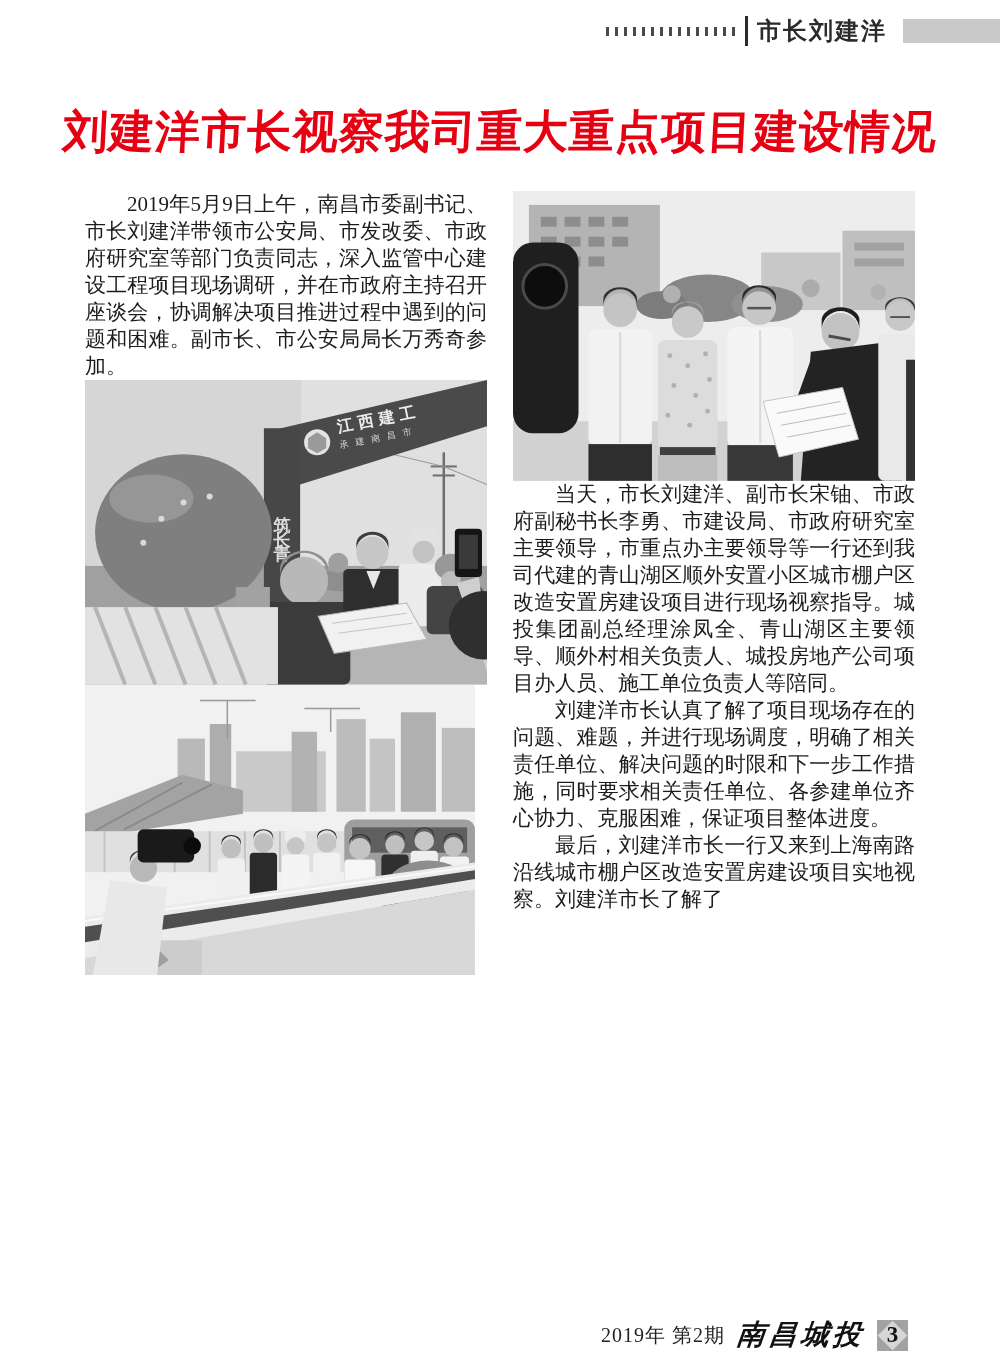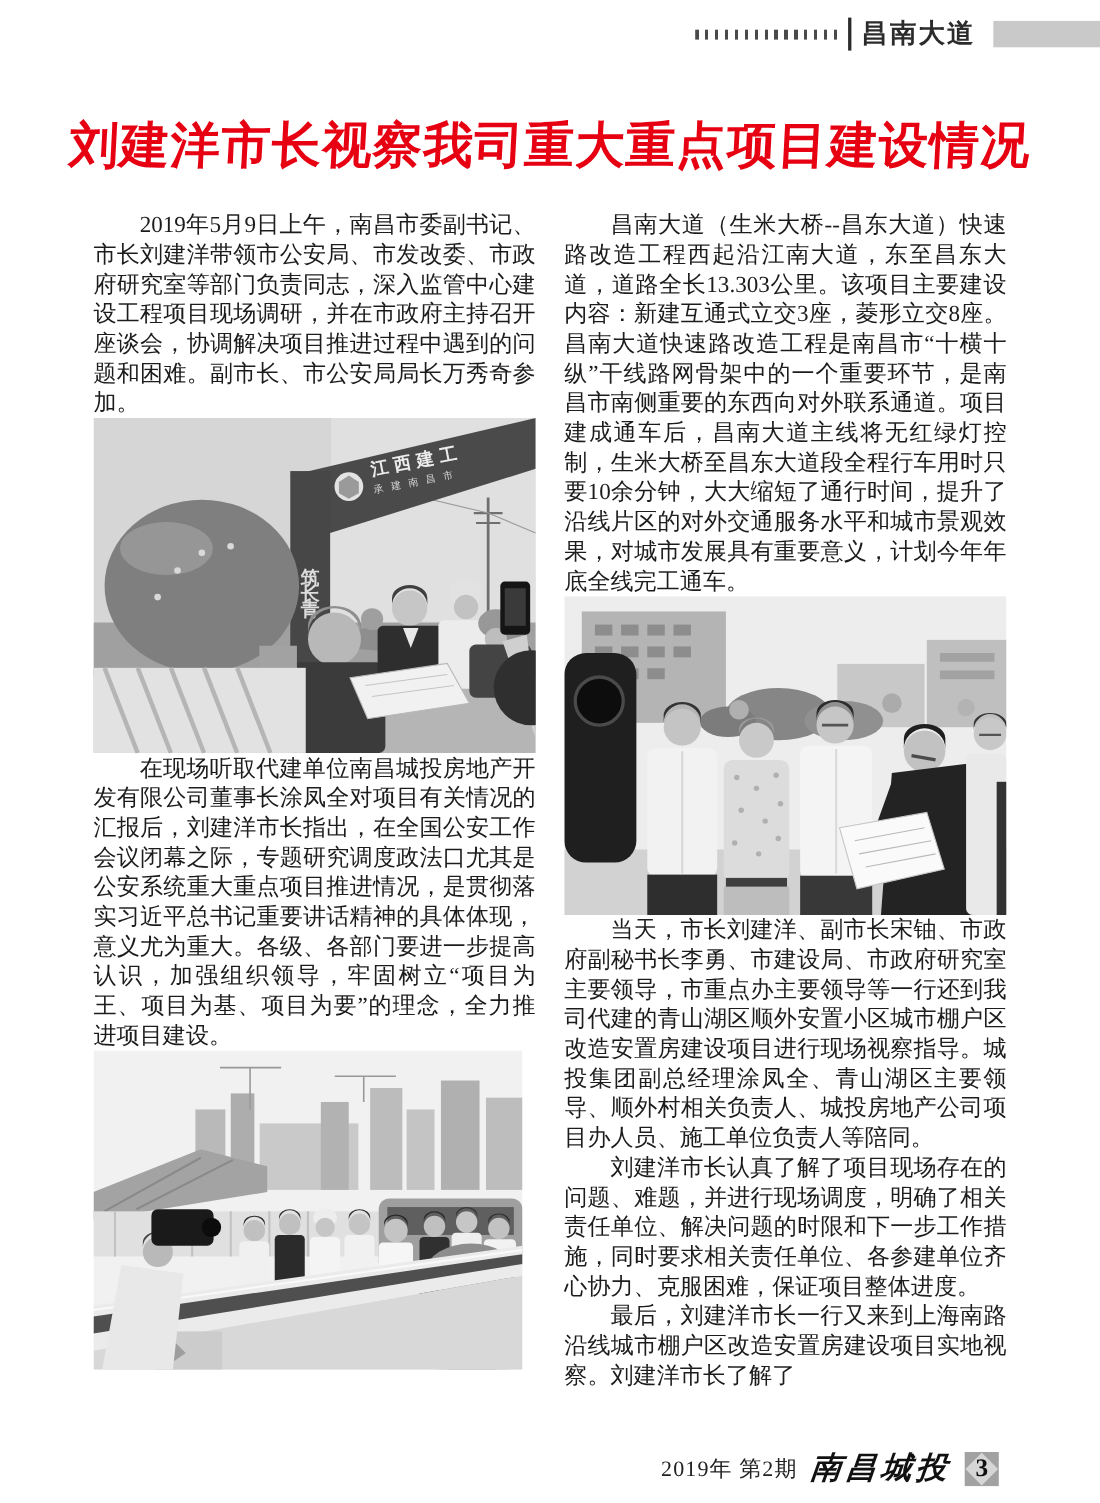--- a/index.html
+++ b/index.html
@@ -43,21 +43,21 @@
   .page-number{position:relative;font-size:23px;font-weight:bold;color:#101010;}
 </style>
 </head>
 <body>
 
 <div class="page">
 
   <div class="header-strip">
     <div class="dotted-leader"></div>
     <div class="header-vbar"></div>
-    <div class="section-label">昌南大道</div>
+    <div class="section-label">市长刘建洋</div>
     <div class="header-gray-block"></div>
   </div>
 
   <h1 class="article-title">刘建洋市长视察我司重大重点项目建设情况</h1>
 
   <div class="columns">
 
     <div class="col">
       <p class="body-para">2019年5月9日上午，南昌市委副书记、市长刘建洋带领市公安局、市发改委、市政府研究室等部门负责同志，深入监管中心建设工程项目现场调研，并在市政府主持召开座谈会，协调解决项目推进过程中遇到的问题和困难。副市长、市公安局局长万秀奇参加。</p>
 
@@ -121,21 +121,20 @@
           <line x1="100" y1="226" x2="130" y2="303" stroke="#b5b5b5" stroke-width="4"></line>
           <line x1="130" y1="226" x2="160" y2="303" stroke="#b5b5b5" stroke-width="4"></line>
 
           <rect x="368" y="148" width="27" height="48" rx="4" fill="#151515"></rect>
           <rect x="372" y="154" width="19" height="34" fill="#3a3a3a"></rect>
           <polygon points="400,290 370,202 392,196 400,260" fill="#cfcfcf"></polygon>
           <circle cx="396" cy="244" r="34" fill="#2f2f2f"></circle>
         </svg>
       </figure>
 
-      <p class="body-para">在现场听取代建单位南昌城投房地产开发有限公司董事长涂凤全对项目有关情况的汇报后，刘建洋市长指出，在全国公安工作会议闭幕之际，专题研究调度政法口尤其是公安系统重大重点项目推进情况，是贯彻落实习近平总书记重要讲话精神的具体体现，意义尤为重大。各级、各部门要进一步提高认识，加强组织领导，牢固树立“项目为王、项目为基、项目为要”的理念，全力推进项目建设。</p>
 
       <figure class="photo ph3">
         <svg viewBox="0 0 400 298" xmlns="http://www.w3.org/2000/svg">
           <rect width="400" height="298" fill="#f1f1f1"></rect>
 
           <rect x="95" y="55" width="28" height="75" fill="#b9b9b9"></rect>
           <rect x="128" y="40" width="22" height="90" fill="#adadad"></rect>
           <rect x="155" y="68" width="92" height="62" fill="#c9c9c9"></rect>
           <rect x="212" y="48" width="26" height="82" fill="#b2b2b2"></rect>
           <rect x="258" y="35" width="30" height="95" fill="#bcbcbc"></rect>
@@ -207,21 +206,20 @@
           <circle cx="60" cy="188" r="14" fill="#b9b9b9"></circle>
           <path d="M46,184 a14,14 0 0 1 28,0 l0,-5 a14,10 0 0 0 -28,0 z" fill="#454545"></path>
           <polygon points="26,200 84,208 74,298 8,298" fill="#e8e8e8"></polygon>
           <rect x="54" y="148" width="58" height="34" rx="6" fill="#1a1a1a"></rect>
           <circle cx="110" cy="165" r="9" fill="#0c0c0c"></circle>
         </svg>
       </figure>
     </div>
 
     <div class="col">
-      <p class="body-para">昌南大道（生米大桥--昌东大道）快速路改造工程西起沿江南大道，东至昌东大道，道路全长13.303公里。该项目主要建设内容：新建互通式立交3座，菱形立交8座。昌南大道快速路改造工程是南昌市“十横十纵”干线路网骨架中的一个重要环节，是南昌市南侧重要的东西向对外联系通道。项目建成通车后，昌南大道主线将无红绿灯控制，生米大桥至昌东大道段全程行车用时只要10余分钟，大大缩短了通行时间，提升了沿线片区的对外交通服务水平和城市景观效果，对城市发展具有重要意义，计划今年年底全线完工通车。</p>
 
       <figure class="photo ph2">
         <svg viewBox="0 0 405 292" xmlns="http://www.w3.org/2000/svg">
           <rect width="405" height="292" fill="#ededed"></rect>
 
           <rect x="16" y="14" width="132" height="102" fill="#b4b4b4"></rect>
           <g fill="#8d8d8d">
             <rect x="28" y="26" width="16" height="10"></rect>
               <rect x="52" y="26" width="16" height="10"></rect>
               <rect x="76" y="26" width="16" height="10"></rect>

